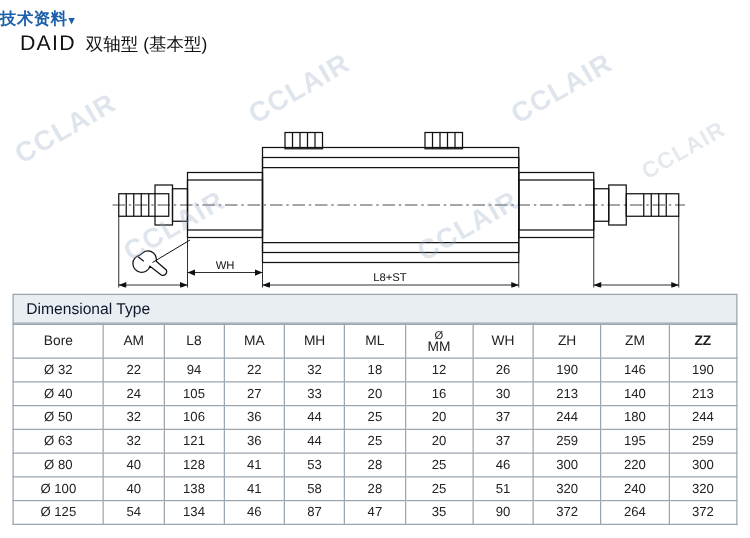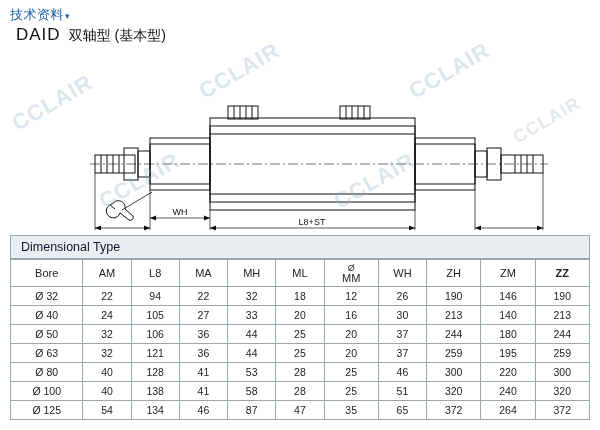--- a/index.html
+++ b/index.html
@@ -17,25 +17,25 @@
   }
   .page {
     position: relative;
     width: 600px;
     height: 430px;
   }
 
   
   .breadcrumb {
     position: absolute;
-    left: 10px;
+    left: 0;
     top: 6px;
     font-size: 13px;
     color: #1b5fa8;
-    font-weight: normal;
+    font-weight: bold;
     letter-spacing: 0.5px;
   }
   .breadcrumb .caret {
     font-size: 9px;
     color: #1b5fa8;
     margin-left: 1px;
   }
 
   
   .title-row {
@@ -384,21 +384,21 @@
         <td>320</td>
       </tr>
       <tr>
         <td class="bore">Ø 125</td>
         <td>54</td>
         <td>134</td>
         <td>46</td>
         <td>87</td>
         <td>47</td>
         <td>35</td>
-        <td>65</td>
+        <td>90</td>
         <td>372</td>
         <td>264</td>
         <td>372</td>
       </tr>
     </tbody>
   </table>
 
   <div class="unit">单位：mm</div>
 
 </div>

